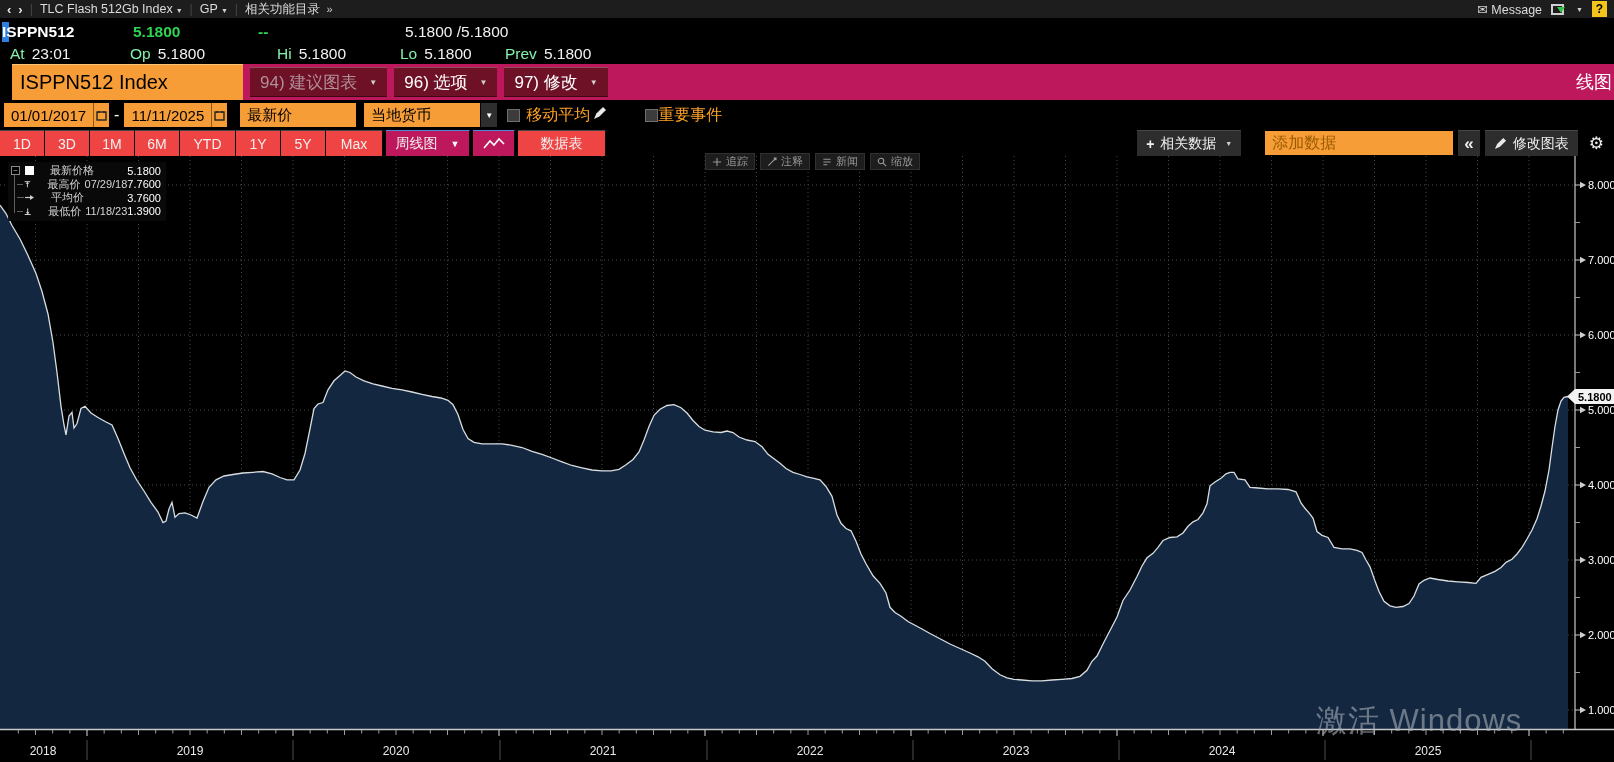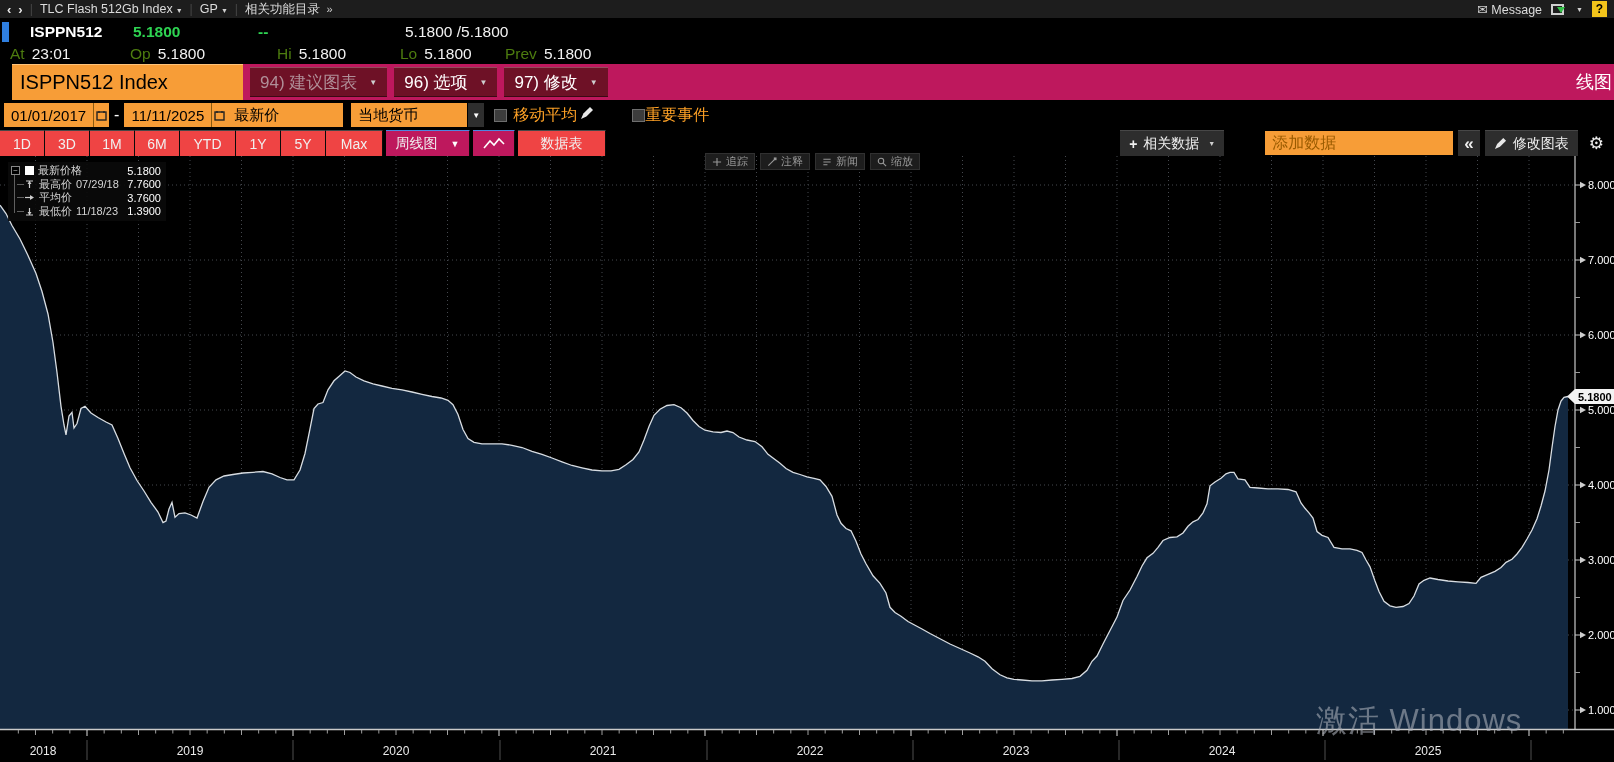--- a/index.html
+++ b/index.html
@@ -16,21 +16,21 @@
 .env{font-family:"DejaVu Sans",sans-serif;font-size:13px;color:#cfcfcf}
 .winico{width:13px;height:11px;border:2px solid #cfcfcf;position:relative;display:inline-block}
 .winico i{position:absolute;right:-3px;bottom:-4px;width:0;height:0;border:4px solid transparent;border-top:6px solid #35c24a}
 .helpbox{width:15px;height:16px;background:#f3c41b;color:#000;font-weight:bold;font-size:12px;
          display:flex;align-items:center;justify-content:center}
 
 .q{position:absolute;font-size:15.5px;white-space:nowrap}
 .qmark{left:2px;top:22px;width:7px;height:20px;background:#2f7fe0}
 .green{color:#2ed452}
 .wht{color:#f2f2f2}
-.qlbl{color:#4d7c0f;margin-right:7px}
+.qlbl{color:#86efac;margin-right:7px}
 
 .cmdbar{left:12px;top:64px;width:1614px;height:36px;background:#be185d;display:flex;align-items:center}
 .chip{width:231px;height:36px;background:#f79d37;color:#000;font-size:20px;display:flex;
       align-items:center;padding-left:8px;border-top:1px solid #ffc37a}
 .cmdbtn{height:30px;margin-left:7px;background:#6e1126;border-top:1px solid rgba(255,255,255,.25);
         border-bottom:1px solid rgba(0,0,0,.45);color:#fff;font-size:17px;display:flex;
         align-items:center;gap:9px;padding:0 10px;cursor:pointer}
 .cmdbtn.dim{color:#b08f98}
 .cmdbtn .caret{font-size:8px}
 .cmdright{margin-left:auto;font-size:18px;padding-right:14px;color:#fff}
@@ -53,21 +53,21 @@
 .addinput{width:188px;height:24px;background:#f79d37;color:#9a5b00;font-size:16px;display:flex;
           align-items:center;padding:0 7px}
 .gearbtn{font-family:"DejaVu Sans",sans-serif;font-size:17px;color:#ececec;padding:0 6px;cursor:pointer}
 
 .plot-toolbar{left:705px;top:153px;display:flex;gap:5px;z-index:4}
 .ptbtn{background:#1d1d1d;border:1px solid #303030;color:#989898;font-size:11px;height:17px;
        display:flex;align-items:center;gap:4px;padding:0 6px;cursor:pointer}
 
 .legend{left:8px;top:162px;width:158px;background:rgba(10,10,10,.9);z-index:4;padding:2px 5px 3px 3px;font-size:11px}
 .lgrow{display:flex;align-items:center;height:13.5px;position:relative}
-.lglabel{color:#d4d4d4;margin-left:4px;white-space:nowrap}
+.lglabel{color:#d4d4d4;margin-left:16px;white-space:nowrap}
 .lgdate{color:#d4d4d4;margin-left:4px}
 .lgval{margin-left:auto;color:#fff}
 .expand{width:9px;height:9px;border:1px solid #888;color:#bbb;font-size:8px;line-height:7px;text-align:center;background:#000}
 .sqr{width:9px;height:9px;background:#fff;margin-left:5px}
 .treev{position:absolute;left:6px;top:11px;width:1px;height:40px;background:#5f5f5f}
 .treeh{width:7px;height:1px;background:#5f5f5f;margin-left:6px}
 
 .watermark{left:1316px;top:700px;font-size:31px;color:rgba(168,174,184,.6);letter-spacing:1px;z-index:6;white-space:nowrap}
 svg text{font-family:"Liberation Sans","DejaVu Sans",sans-serif}
 </style>
@@ -87,21 +87,21 @@
     <span><span class="env">✉</span> <span>Message</span></span>
     <span class="winico">
         <i></i>
       </span>
     <span class="caret">▼</span>
     <span class="helpbox">?</span>
   </span>
 </div>
 
 <div class="abs qmark"></div>
-<span class="q" style="left:30px;top:23px"><b>ISPPN512</b></span>
+<span class="q" style="left:2px;top:23px"><b>ISPPN512</b></span>
 <span class="q green" style="left:133px;top:23px"><b>5.1800</b></span>
 <span class="q green" style="left:258px;top:23px"><b>--</b></span>
 <span class="q wht" style="left:405px;top:23px">5.1800 /5.1800</span>
 <span class="q" style="left:10px;top:45px"><span class="qlbl">At</span><span class="wht">23:01</span></span>
 <span class="q" style="left:130px;top:45px"><span class="qlbl">Op</span><span class="wht">5.1800</span></span>
 <span class="q" style="left:277px;top:45px"><span class="qlbl">Hi</span><span class="wht">5.1800</span></span>
 <span class="q" style="left:400px;top:45px"><span class="qlbl">Lo</span><span class="wht">5.1800</span></span>
 <span class="q" style="left:505px;top:45px"><span class="qlbl">Prev</span><span class="wht">5.1800</span></span>
 
 <div class="abs cmdbar">
@@ -132,21 +132,21 @@
     </span>
   <span style="margin:0 5px;color:#fff">-</span>
   <span class="ofield">11/11/2025</span>
   <span class="calbox">
       <svg width="11" height="11" viewBox="0 0 11 11">
         <rect x="1" y="2" width="9" height="8" fill="none" stroke="#222" stroke-width="1.4"></rect>
         <line x1="3" y1="1" x2="3" y2="3" stroke="#222" stroke-width="1.4"></line>
         <line x1="8" y1="1" x2="8" y2="3" stroke="#222" stroke-width="1.4"></line>
       </svg>
     </span>
-  <span class="ofield" style="width:116px">最新价</span>
+  <span class="ofield" style="margin-left:13px;width:116px">最新价</span>
   <span class="ofield" style="margin-left:8px;width:116px">当地货币</span>
   <span class="ddcaret">▼</span>
   <span class="chk" style="margin-left:10px"></span>
   <span class="ctl-lbl" style="margin-left:6px">移动平均</span>
   <span style="margin-left:3px"><svg width="14" height="14" viewBox="0 0 14 14">
         <polygon points="1,13 3.4,7.6 10,1 13,4 6.4,10.6" fill="#e8e8e8"></polygon>
       </svg></span>
   <span class="chk" style="margin-left:38px"></span>
   <span class="ctl-lbl" style="margin-left:0">重要事件</span>
 </div>
@@ -169,21 +169,21 @@
         <polyline points="1,11 7,4 11,8 16,2 21,7" fill="none" stroke="#fff" stroke-width="1.6"></polyline>
       </svg>
     </div>
   <div class="tab" style="width:88px;margin-left:3px">数据表</div>
   <div class="tabs-right">
     <div class="dkbtn">
         <b>+</b>
         <span>相关数据</span>
         <span class="caret">▼</span>
       </div>
-    <div class="addinput" style="margin-left:36px">添加数据</div>
+    <div class="addinput" style="margin-left:19px">添加数据</div>
     <div class="dkbtn" style="font-size:17px;font-weight:bold;padding:0 6px">«</div>
     <div class="dkbtn">
         <svg width="13" height="13" viewBox="0 0 14 14">
           <polygon points="1,13 3.4,7.6 10,1 13,4 6.4,10.6" fill="#e8e8e8"></polygon>
         </svg>
         <span>修改图表</span>
       </div>
     <div class="gearbtn">⚙</div>
   </div>
 </div>

